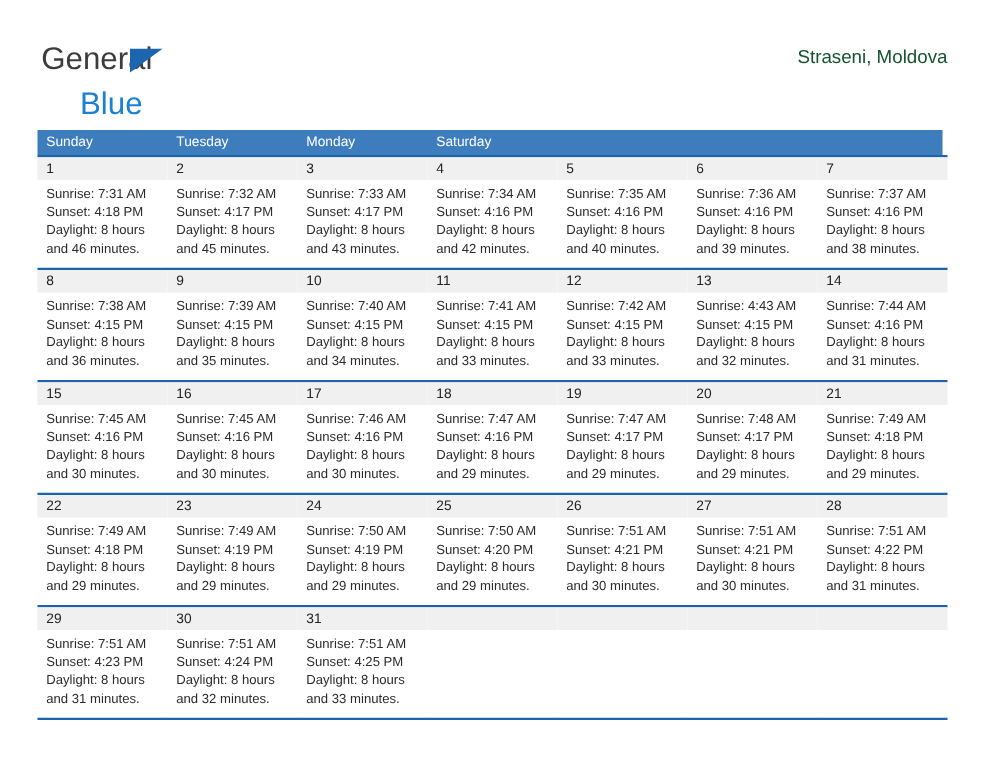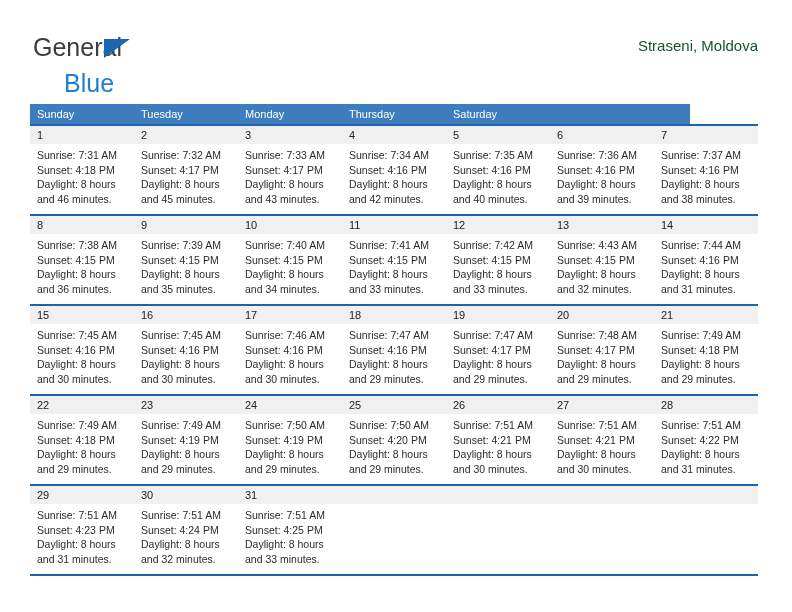--- a/index.html
+++ b/index.html
@@ -88,21 +88,21 @@
   
   .calendar {
     position: absolute;
     left: 30px;
     top: 104px;
     width: 728px;
   }
 
   .weekday-row {
     display: flex;
-    width: 660px;
+    width: 724px;
     height: 20px;
     background: #3d7cbd;
   }
   .weekday-cell {
     flex: 0 0 104px;
     width: 104px;
     height: 20px;
     line-height: 20px;
     color: #ffffff;
     font-size: 11px;
@@ -171,21 +171,20 @@
     <h2 class="cal-subtitle">Straseni, Moldova</h2>
   </div>
 
 </div>
 
 <div class="calendar">
   <div class="weekday-row" id="weekday-row">
       <div class="weekday-cell">Sunday</div>
       <div class="weekday-cell">Tuesday</div>
       <div class="weekday-cell">Monday</div>
-      <div class="weekday-cell">Thursday</div>
       <div class="weekday-cell">Saturday</div>
     </div>
   <div id="weeks-container">
       <div class="week-row first">
         <div class="day-cell">
           <div class="day-num-band">1</div>
           <div class="day-info">
             <div>Sunrise: 7:31 AM</div>
             <div>Sunset: 4:18 PM</div>
             <div>Daylight: 8 hours</div>

